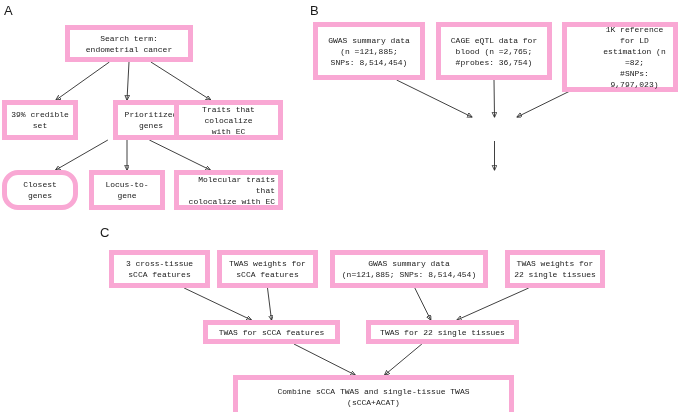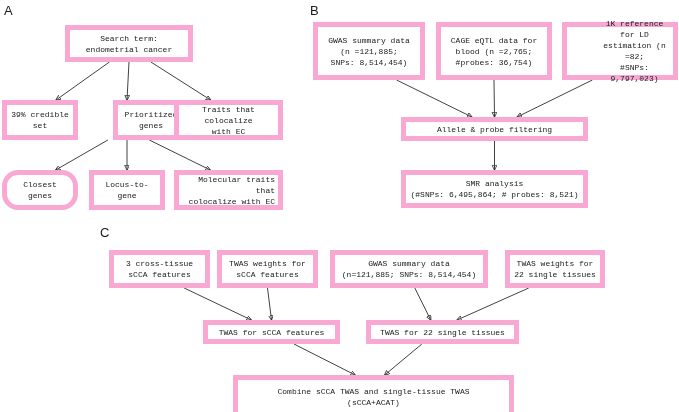--- a/index.html
+++ b/index.html
@@ -101,26 +101,23 @@
 gene</div>
   <div class="node" style="left:174px; top:170px; width:109px; height:40px;text-align:right;">Molecular traits that
 colocalize with EC</div>
 
   <div class="node" style="left:313px; top:22px; width:112px; height:58px;">GWAS summary data
 (n =121,885;
 SNPs: 8,514,454)</div>
   <div class="node" style="left:436px; top:22px; width:116px; height:58px;">CAGE eQTL data for
 blood (n =2,765;
 #probes: 36,754)</div>
-  <div class="node" style="left:562px; top:22px; width:116px; height:58px;padding-left:32px;">1K reference for LD
+  <div class="node" style="left:562px; top:22px; width:116px; height:70px;padding-left:32px;">1K reference for LD
 estimation (n =82;
 #SNPs: 9,797,023)</div>
-  <div class="node" style="left:401px; top:117px; width:187px; height:24px;">Allele &amp; probe filtering</div>
-  <div class="node" style="left:401px; top:170px; width:187px; height:38px;">SMR analysis
-(#SNPs: 6,495,864; # probes: 8,521)</div>
 
   <div class="node" style="left:109px; top:250px; width:101px; height:38px;">3 cross-tissue
 sCCA features</div>
   <div class="node" style="left:217px; top:250px; width:101px; height:38px;">TWAS weights for
 sCCA features</div>
   <div class="node" style="left:330px; top:250px; width:158px; height:38px;">GWAS summary data
 (n=121,885; SNPs: 8,514,454)</div>
   <div class="node" style="left:505px; top:250px; width:100px; height:38px;">TWAS weights for
 22 single tissues</div>
   <div class="node" style="left:203px; top:320px; width:137px; height:24px;">TWAS for sCCA features</div>

